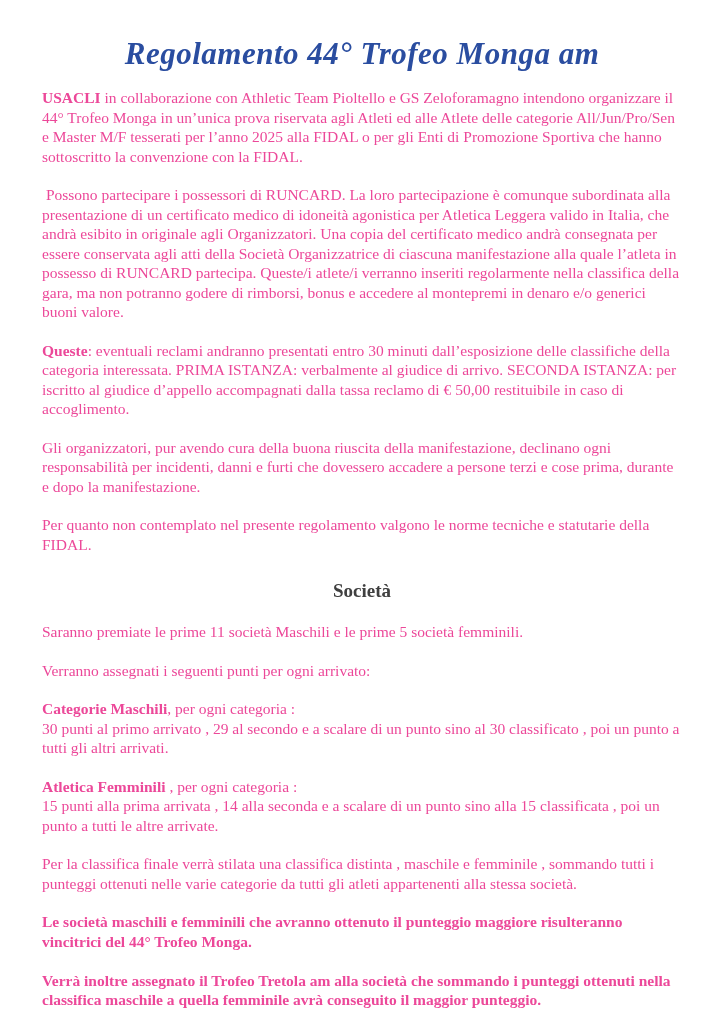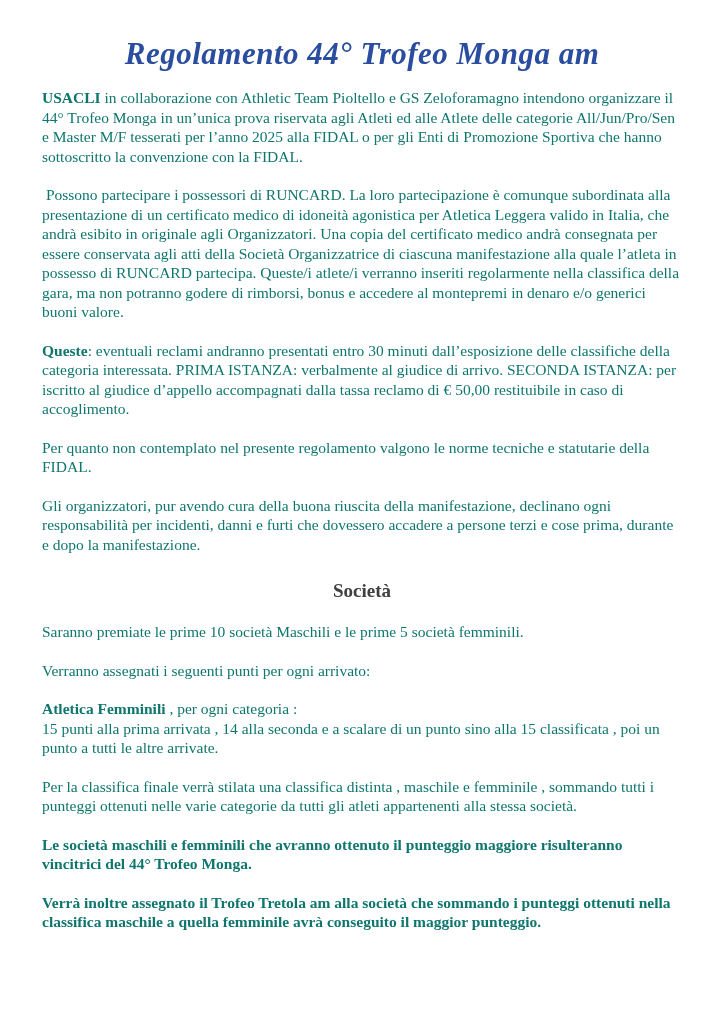--- a/index.html
+++ b/index.html
@@ -21,21 +21,21 @@
     font-size: 31px;
     font-weight: bold;
     font-style: italic;
     color: #2a4da0;
     margin: 0 0 16px 0;
     letter-spacing: 0.5px;
   }
   .para {
     font-size: 15.5px;
     line-height: 1.26;
-    color: #0f766e;
+    color: #ec4899;
     margin: 0 0 19px 0;
     white-space: pre-wrap;
   }
   .para strong {
     font-weight: bold;
   }
   .para.bold {
     font-weight: bold;
   }
   .section-heading {
@@ -52,30 +52,31 @@
 <div class="page">
 
   <h1 class="doc-title">Regolamento 44° Trofeo Monga am</h1>
 
   <p class="para"><strong>USACLI</strong><span> in collaborazione con Athletic Team Pioltello e GS Zeloforamagno intendono organizzare il 44° Trofeo Monga in un’unica prova riservata agli Atleti ed alle Atlete delle categorie All/Jun/Pro/Sen e Master M/F tesserati per l’anno 2025 alla FIDAL o per gli Enti di Promozione Sportiva che hanno sottoscritto la convenzione con la FIDAL.</span></p>
 
   <p class="para"><span> Possono partecipare i possessori di RUNCARD. La loro partecipazione è comunque subordinata alla presentazione di un certificato medico di idoneità agonistica per Atletica Leggera valido in Italia, che andrà esibito in originale agli Organizzatori. Una copia del certificato medico andrà consegnata per essere conservata agli atti della Società Organizzatrice di ciascuna manifestazione alla quale l’atleta in possesso di RUNCARD partecipa. Queste/i atlete/i verranno inseriti regolarmente nella classifica della gara, ma non potranno godere di rimborsi, bonus e accedere al montepremi in denaro e/o generici buoni valore.</span></p>
 
   <p class="para"><strong>Queste</strong><span>: eventuali reclami andranno presentati entro 30 minuti dall’esposizione delle classifiche della categoria interessata. PRIMA ISTANZA: verbalmente al giudice di arrivo. SECONDA ISTANZA: per iscritto al giudice d’appello accompagnati dalla tassa reclamo di € 50,00 restituibile in caso di accoglimento.</span></p>
 
+  <p class="para"><span>Gli organizzatori, pur avendo cura della buona riuscita della manifestazione, declinano ogni responsabilità per incidenti, danni e furti che dovessero accadere a persone terzi e cose prima, durante e dopo la manifestazione.</span></p>
+
   <p class="para"><span>Per quanto non contemplato nel presente regolamento valgono le norme tecniche e statutarie della FIDAL.</span></p>
-
-  <p class="para"><span>Gli organizzatori, pur avendo cura della buona riuscita della manifestazione, declinano ogni responsabilità per incidenti, danni e furti che dovessero accadere a persone terzi e cose prima, durante e dopo la manifestazione.</span></p>
 
   <h2 class="section-heading">Società</h2>
 
-  <p class="para"><span>Saranno premiate le prime 10 società Maschili e le prime 5 società femminili.</span></p>
+  <p class="para"><span>Saranno premiate le prime 11 società Maschili e le prime 5 società femminili.</span></p>
 
   <p class="para"><span>Verranno assegnati i seguenti punti per ogni arrivato:</span></p>
 
+  <p class="para"><strong>Categorie Maschili</strong><span>, per ogni categoria :</span><br><span>30 punti al primo arrivato , 29 al secondo e a scalare di un punto sino al 30 classificato , poi un punto a tutti gli altri arrivati.</span></p>
 
   <p class="para"><strong>Atletica Femminili </strong><span>, per ogni categoria :</span><br><span>15 punti alla prima arrivata , 14 alla seconda e a scalare di un punto sino alla 15 classificata , poi un punto a tutti le altre arrivate.</span></p>
 
   <p class="para"><span>Per la classifica finale verrà stilata una classifica distinta , maschile e femminile , sommando tutti i punteggi ottenuti nelle varie categorie da tutti gli atleti appartenenti alla stessa società.</span></p>
 
   <p class="para bold"><span>Le società maschili e femminili che avranno ottenuto il punteggio maggiore risulteranno vincitrici del 44° Trofeo Monga.</span></p>
 
   <p class="para bold"><span>Verrà inoltre assegnato il Trofeo Tretola am alla società che sommando i punteggi ottenuti nella classifica maschile a quella femminile avrà conseguito il maggior punteggio.</span></p>
 
 </div>

